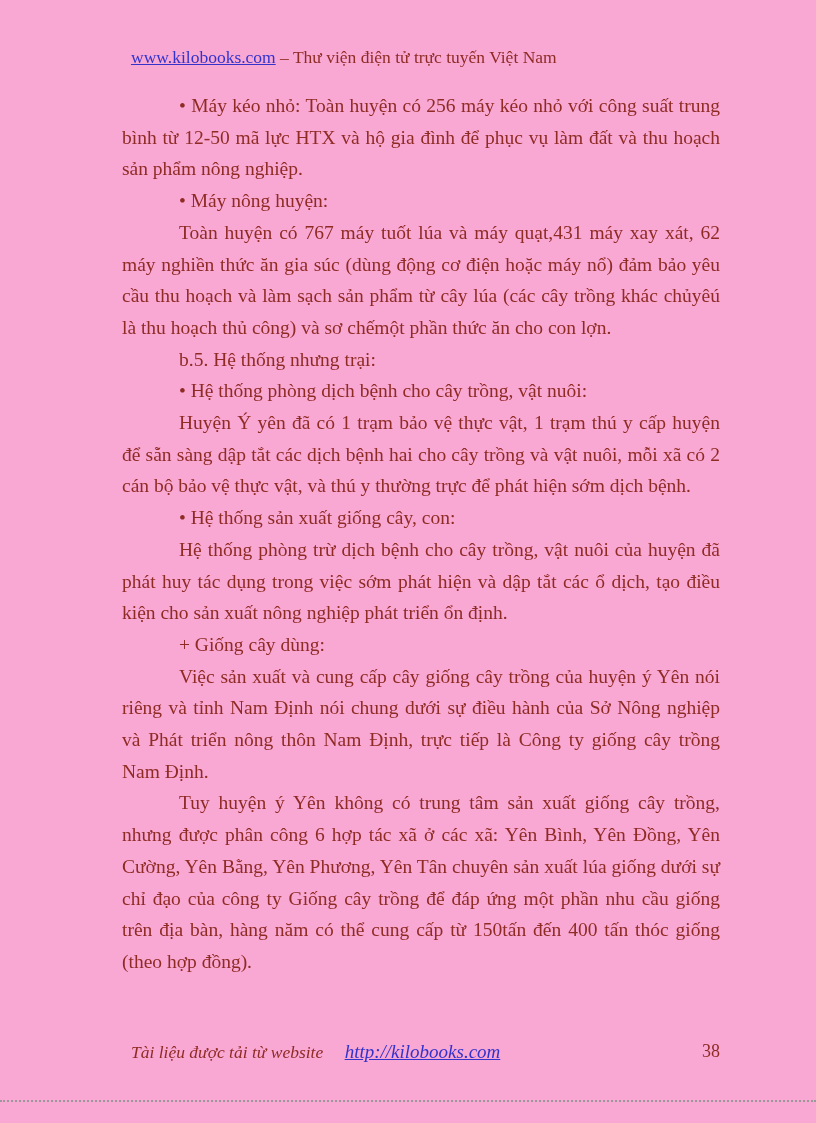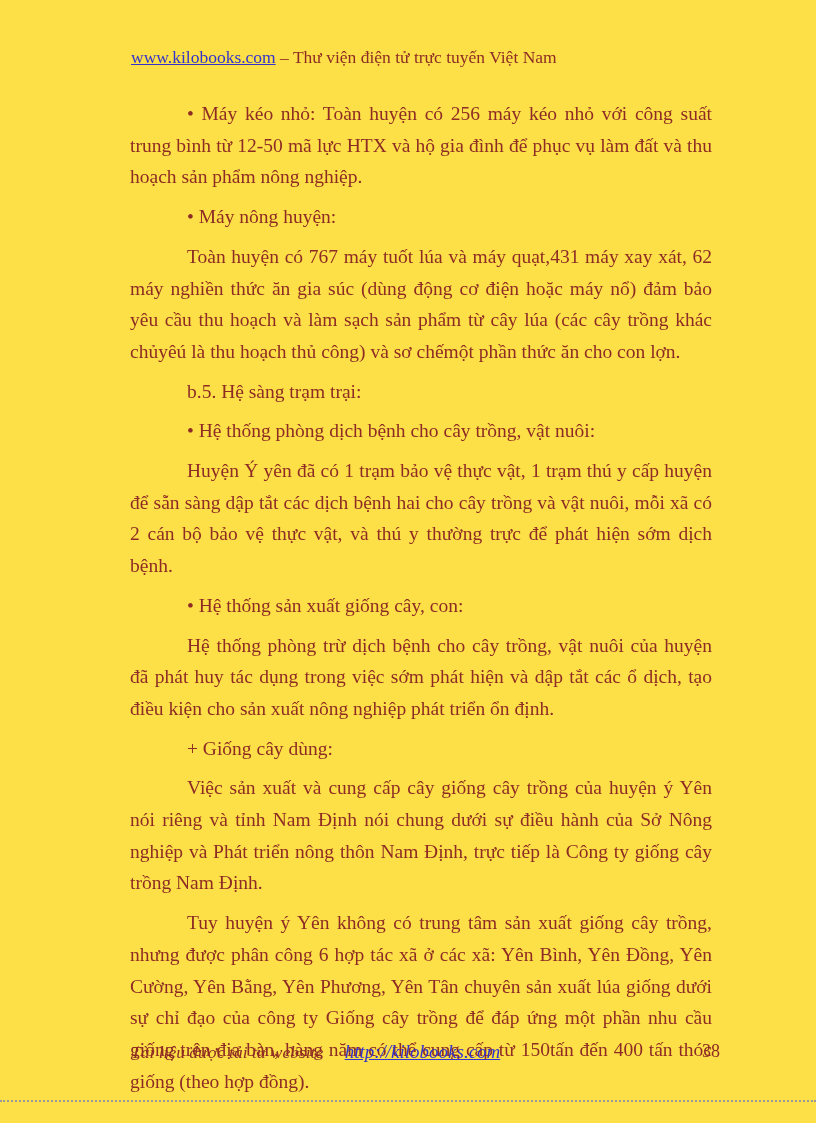--- a/index.html
+++ b/index.html
@@ -4,21 +4,21 @@
 <style>
   html, body {
     margin: 0;
     padding: 0;
     background: #ffffff;
   }
   .page {
     position: relative;
     width: 816px;
     height: 1123px;
-    background: #fde047;
+    background: #f9a8d4;
     font-family: "Liberation Serif", serif;
     overflow: hidden;
   }
   .header {
     position: absolute;
     top: 47px;
     left: 131px;
     right: 96px;
     font-size: 17.5px;
     color: var(--body-text);
@@ -30,21 +30,21 @@
     cursor: pointer;
   }
   .content {
     position: absolute;
     top: 90px;
     left: 122px;
     right: 96px;
     text-align: justify;
   }
   .para {
-    margin: 8px;
+    margin: 0;
     text-indent: 57px;
     font-size: 19.5px;
     line-height: 31.7px;
     color: var(--body-text);
   }
   .footer {
     position: absolute;
     top: 1041px;
     left: 131px;
     right: 96px;
@@ -80,21 +80,21 @@
 <div class="page">
 
   <div class="header">
     <span class="link">www.kilobooks.com</span><span> – Thư viện điện tử trực tuyến Việt Nam</span>
   </div>
 
   <div class="content">
     <p class="para">• Máy kéo nhỏ: Toàn huyện có 256 máy kéo nhỏ với công suất trung bình từ 12-50 mã lực HTX và hộ gia đình để phục vụ làm đất và thu hoạch sản phẩm nông nghiệp.</p>
     <p class="para">• Máy nông huyện:</p>
     <p class="para">Toàn huyện có 767 máy tuốt lúa và máy quạt,431 máy xay xát, 62 máy nghiền thức ăn gia súc (dùng động cơ điện hoặc máy nổ) đảm bảo yêu cầu thu hoạch và làm sạch sản phẩm từ cây lúa (các cây trồng khác chủyêú là thu hoạch thủ công) và sơ chếmột phần thức ăn cho con lợn.</p>
-    <p class="para">b.5. Hệ sàng trạm trại:</p>
+    <p class="para">b.5. Hệ thống nhưng trại:</p>
     <p class="para">• Hệ thống phòng dịch bệnh cho cây trồng, vật nuôi:</p>
     <p class="para">Huyện Ý yên đã có 1 trạm bảo vệ thực vật, 1 trạm thú y cấp huyện để sẵn sàng dập tắt các dịch bệnh hai cho cây trồng và vật nuôi, mỗi xã có 2 cán bộ bảo vệ thực vật, và thú y thường trực để phát hiện sớm dịch bệnh.</p>
     <p class="para">• Hệ thống sản xuất giống cây, con:</p>
     <p class="para">Hệ thống phòng trừ dịch bệnh cho cây trồng, vật nuôi của huyện đã phát huy tác dụng trong việc sớm phát hiện và dập tắt các ổ dịch, tạo điều kiện cho sản xuất nông nghiệp phát triển ổn định.</p>
     <p class="para">+ Giống cây dùng:</p>
     <p class="para">Việc sản xuất và cung cấp cây giống cây trồng của huyện ý Yên nói riêng và tỉnh Nam Định nói chung dưới sự điều hành của Sở Nông nghiệp và Phát triển nông thôn Nam Định, trực tiếp là Công ty giống cây trồng Nam Định.</p>
     <p class="para">Tuy huyện ý Yên không có trung tâm sản xuất giống cây trồng, nhưng được phân công 6 hợp tác xã ở các xã: Yên Bình, Yên Đồng, Yên Cường, Yên Bằng, Yên Phương, Yên Tân chuyên sản xuất lúa giống dưới sự chỉ đạo của công ty Giống cây trồng để đáp ứng một phần nhu cầu giống trên địa bàn, hàng năm có thể cung cấp từ 150tấn đến 400 tấn thóc giống (theo hợp đồng).</p>
   </div>
 
   <div class="footer">

